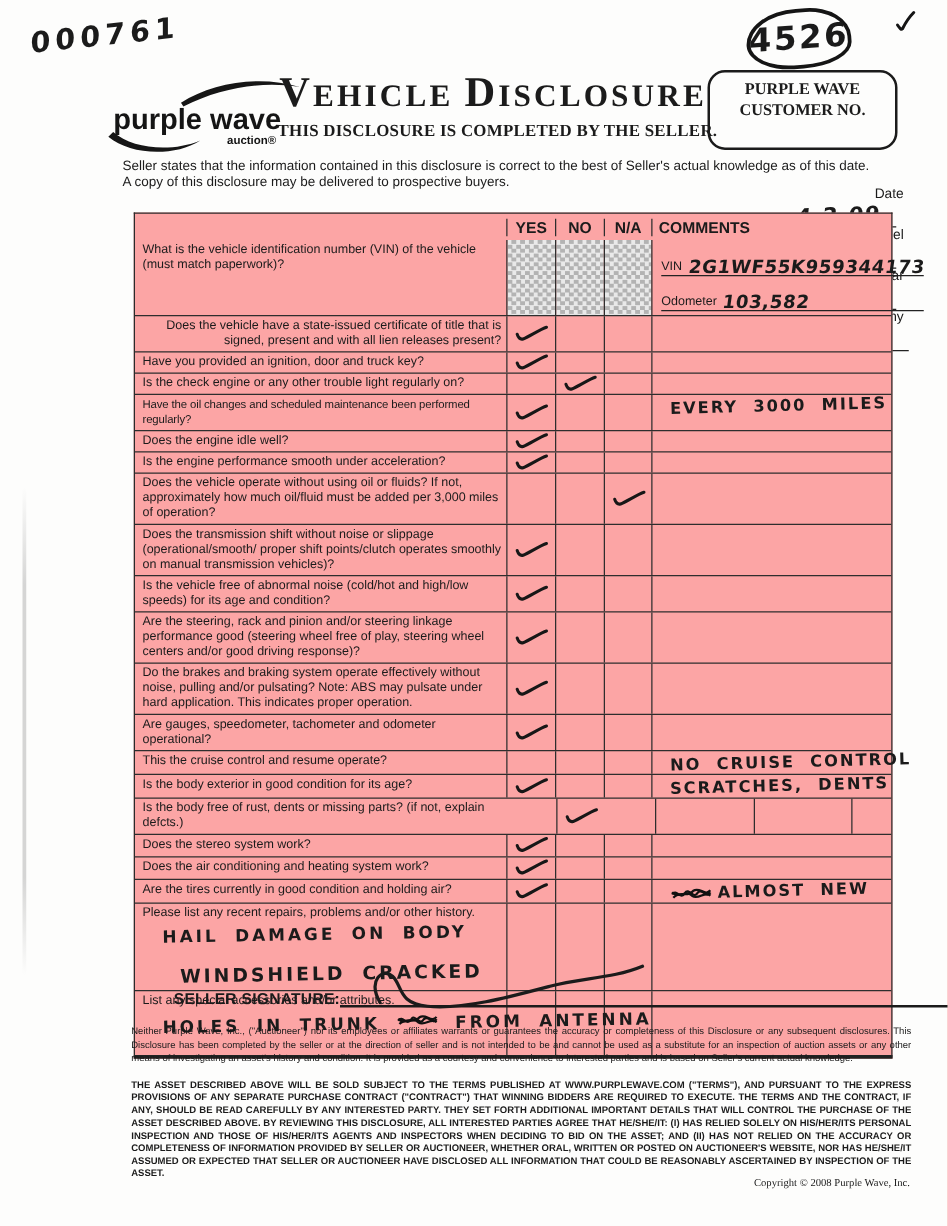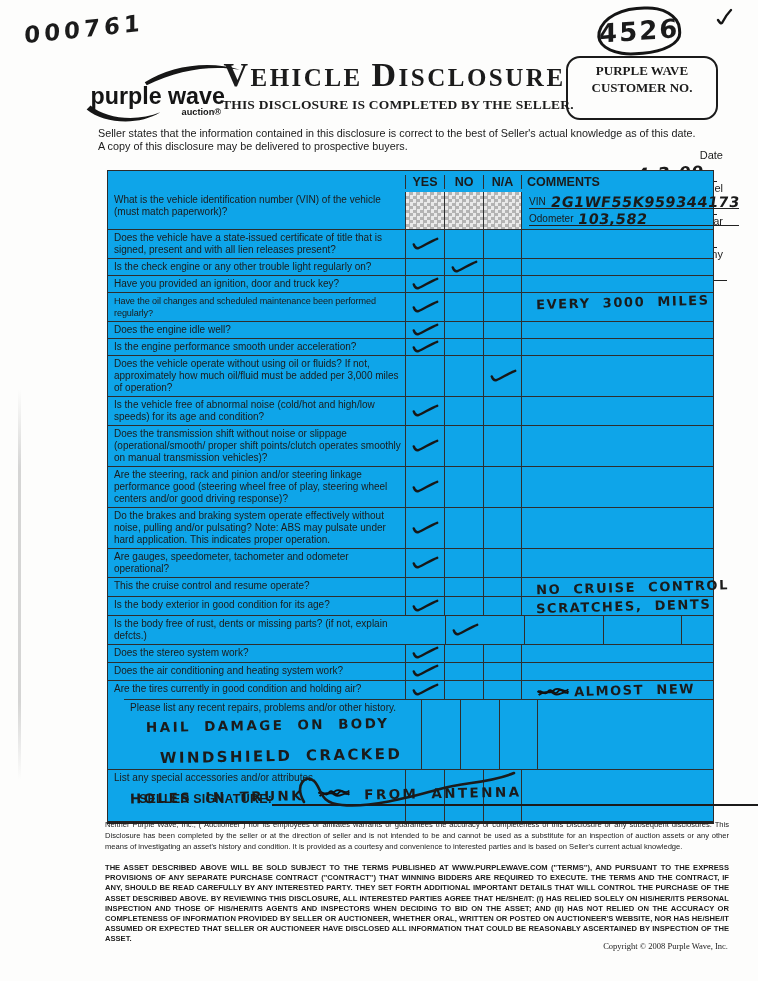--- a/index.html
+++ b/index.html
@@ -39,36 +39,36 @@
   .mv { display:inline-flex; align-items:flex-end; justify-content:center;
     border-bottom:1.6px solid #222; margin-right:10px; height:20px; }
   .mv .hw { transform:skewX(-8deg) rotate(-2deg); margin-bottom:-2px; white-space:nowrap; }
   .mv-date { width:92px; } .mv-date .hw { font-size:17px; letter-spacing:1px; }
   .mv-make { width:172px; } .mv-make .hw { font-size:15px; letter-spacing:2px; }
   .mv-year { width:62px; } .mv-year .hw { font-size:17px; }
   .mv-icn { width:82px; margin-right:0; }
 
   
   .vtable { position:absolute; left:107px; top:170px; width:607px;
-    border:1.8px solid #2b2b2b; border-bottom:3.5px solid #222; background:#0ea5e9; }
+    border:1.8px solid #2b2b2b; border-bottom:3.5px solid #222; background:#fca5a5; }
   .trow { display:grid; grid-template-columns:297px 39px 39px 38px 1fr; border-top:1.6px solid #2e2e2e; }
   .trow:first-child { border-top:none; }
   .cell { border-left:1.6px solid #2e2e2e; overflow:visible; }
   .cell:first-child { border-left:none; }
   .thead { align-items:center; height:21px; }
   .thead .hcell { font-weight:700; font-size:12.5px; text-align:center; align-self:center; }
   .thead .hcomments { text-align:left; padding-left:5px; }
   .qcell { padding:2px 4px 2px 6px; font-size:10px; line-height:1.2; }
   .qtext.small { font-size:9.1px; letter-spacing:-0.1px; }
   .ccell { display:flex; align-items:center; justify-content:center; }
   .ccell svg.check { margin-top:-2px; }
   .shaded { background:repeating-conic-gradient(#b3b3b3 0% 25%, #e9e9e9 0% 50%) 0 0/7px 7px; }
   .comcell { position:relative; padding:1px 2px; }
   .vinline { display:flex; align-items:flex-end; gap:5px; border-bottom:1.5px solid #222;
-    margin:1px 8px 2px 5px; }
+    margin:13px 8px 2px 5px; }
   .plabel { font-size:10px; padding-bottom:1px; }
   .vinval { font-size:14.5px; letter-spacing:0.5px; transform:skewX(-8deg); margin-bottom:-2px; white-space:nowrap; }
   .comment { font-size:13px; letter-spacing:1.6px; word-spacing:6px; transform:rotate(-1.5deg);
     padding:1px 0 0 12px; display:flex; align-items:center; gap:4px; white-space:nowrap; }
   .handline { font-size:13.5px; letter-spacing:2.4px; word-spacing:6px; margin:3px 0 2px 16px;
     transform:rotate(-1deg); white-space:nowrap; }
   .handline + .handline { margin-top:12px; margin-left:30px; font-size:15px; }
 
   
   .sig-row { position:absolute; left:105px; top:790px; width:625px; display:flex; align-items:flex-end;margin-left:34px; }
@@ -160,59 +160,59 @@
           <div class="vinline">
             <span class="plabel">VIN</span>
             <span class="hw vinval">2G1WF55K959344173</span>
           </div>
           <div class="vinline">
             <span class="plabel">Odometer</span>
             <span class="hw vinval">103,582</span>
           </div>
         </div>
   </div>
-      <div class="trow" style="min-height: 27px;">
+      <div class="trow" style="min-height: 27px; text-align: right;">
     <div class="cell qcell">
       <span class="qtext">Does the vehicle have a state-issued certificate of title that is signed, present and with all lien releases present?</span>
       
     </div>
     <div class="cell ccell">
           <svg class="check" viewBox="0 0 32 16" width="30" height="15">
     <path d="M4 9 C5 12 7 13.5 9 13 C14 11 24 4.5 29 3" fill="none" stroke="#171717" stroke-width="2.6" stroke-linecap="round"></path>
   </svg>
         </div>
     <div class="cell ccell"></div>
     <div class="cell ccell"></div>
     <div class="cell comcell"></div>
   </div>
       <div class="trow" style="min-height: 17px;">
     <div class="cell qcell">
+      <span class="qtext">Have you provided an ignition, door and truck key?</span>
+      
+    </div>
+    <div class="cell ccell">
+          <svg class="check" viewBox="0 0 32 16" width="30" height="15">
+    <path d="M4 9 C5 12 7 13.5 9 13 C14 11 24 4.5 29 3" fill="none" stroke="#171717" stroke-width="2.6" stroke-linecap="round"></path>
+  </svg>
+        </div>
+    <div class="cell ccell"></div>
+    <div class="cell ccell"></div>
+    <div class="cell comcell"></div>
+  </div>
+      <div class="trow" style="min-height: 17px;">
+    <div class="cell qcell">
       <span class="qtext">Is the check engine or any other trouble light regularly on?</span>
       
     </div>
     <div class="cell ccell"></div>
     <div class="cell ccell">
           <svg class="check" viewBox="0 0 32 16" width="30" height="15">
     <path d="M4 9 C5 12 7 13.5 9 13 C14 11 24 4.5 29 3" fill="none" stroke="#171717" stroke-width="2.6" stroke-linecap="round"></path>
   </svg>
         </div>
-    <div class="cell ccell"></div>
-    <div class="cell comcell"></div>
-  </div>
-      <div class="trow" style="min-height: 17px;">
-    <div class="cell qcell">
-      <span class="qtext">Have you provided an ignition, door and truck key?</span>
-      
-    </div>
-    <div class="cell ccell">
-          <svg class="check" viewBox="0 0 32 16" width="30" height="15">
-    <path d="M4 9 C5 12 7 13.5 9 13 C14 11 24 4.5 29 3" fill="none" stroke="#171717" stroke-width="2.6" stroke-linecap="round"></path>
-  </svg>
-        </div>
-    <div class="cell ccell"></div>
     <div class="cell ccell"></div>
     <div class="cell comcell"></div>
   </div>
       <div class="trow" style="min-height: 16px;">
     <div class="cell qcell">
       <span class="qtext small">Have the oil changes and scheduled maintenance been performed regularly?</span>
       
     </div>
     <div class="cell ccell">
           <svg class="check" viewBox="0 0 32 16" width="30" height="15">
@@ -260,37 +260,37 @@
     </div>
     <div class="cell ccell"></div>
     <div class="cell ccell"></div>
     <div class="cell ccell">
           <svg class="check" viewBox="0 0 32 16" width="30" height="15">
     <path d="M4 9 C5 12 7 13.5 9 13 C14 11 24 4.5 29 3" fill="none" stroke="#171717" stroke-width="2.6" stroke-linecap="round"></path>
   </svg>
         </div>
     <div class="cell comcell"></div>
   </div>
+      <div class="trow" style="min-height: 35px;">
+    <div class="cell qcell">
+      <span class="qtext">Does the transmission shift without noise or slippage (operational/smooth/ proper shift points/clutch operates smoothly on manual transmission vehicles)?</span>
+      
+    </div>
+    <div class="cell ccell">
+          <svg class="check" viewBox="0 0 32 16" width="30" height="15">
+    <path d="M4 9 C5 12 7 13.5 9 13 C14 11 24 4.5 29 3" fill="none" stroke="#171717" stroke-width="2.6" stroke-linecap="round"></path>
+  </svg>
+        </div>
+    <div class="cell ccell"></div>
+    <div class="cell ccell"></div>
+    <div class="cell comcell"></div>
+  </div>
       <div class="trow" style="min-height: 27px;">
     <div class="cell qcell">
       <span class="qtext">Is the vehicle free of abnormal noise (cold/hot and high/low speeds) for its age and condition?</span>
-      
-    </div>
-    <div class="cell ccell">
-          <svg class="check" viewBox="0 0 32 16" width="30" height="15">
-    <path d="M4 9 C5 12 7 13.5 9 13 C14 11 24 4.5 29 3" fill="none" stroke="#171717" stroke-width="2.6" stroke-linecap="round"></path>
-  </svg>
-        </div>
-    <div class="cell ccell"></div>
-    <div class="cell ccell"></div>
-    <div class="cell comcell"></div>
-  </div>
-      <div class="trow" style="min-height: 35px;">
-    <div class="cell qcell">
-      <span class="qtext">Does the transmission shift without noise or slippage (operational/smooth/ proper shift points/clutch operates smoothly on manual transmission vehicles)?</span>
       
     </div>
     <div class="cell ccell">
           <svg class="check" viewBox="0 0 32 16" width="30" height="15">
     <path d="M4 9 C5 12 7 13.5 9 13 C14 11 24 4.5 29 3" fill="none" stroke="#171717" stroke-width="2.6" stroke-linecap="round"></path>
   </svg>
         </div>
     <div class="cell ccell"></div>
     <div class="cell ccell"></div>
     <div class="cell comcell"></div>
@@ -422,21 +422,21 @@
     <div class="cell comcell">
           <div class="hw comment"><svg class="scribble" viewBox="0 0 40 14" width="34" height="13">
     <g fill="none" stroke="#111" stroke-width="2.1">
       <path d="M2 7 C6 1 10 13 14 6 C18 0 22 13 26 6 C30 1 34 12 38 6"></path>
       <path d="M3 10 C10 3 16 11 22 4 C28 0 33 10 38 4"></path>
       <path d="M2 5 C8 12 15 2 21 9 C27 13 33 4 38 9"></path>
     </g>
   </svg> ALMOST NEW</div>
         </div>
   </div>
-      <div class="trow" style="min-height: 50px; margin-left: 16px;">
+      <div class="trow" style="min-height: 50px;">
     <div class="cell qcell">
       <span class="qtext">Please list any recent repairs, problems and/or other history.</span>
       <div><div class="hw handline">HAIL DAMAGE ON BODY</div><div class="hw handline">WINDSHIELD CRACKED</div></div>
     </div>
     <div class="cell ccell"></div>
     <div class="cell ccell"></div>
     <div class="cell ccell"></div>
     <div class="cell comcell"></div>
   </div>
       <div class="trow" style="min-height: 52px;">

